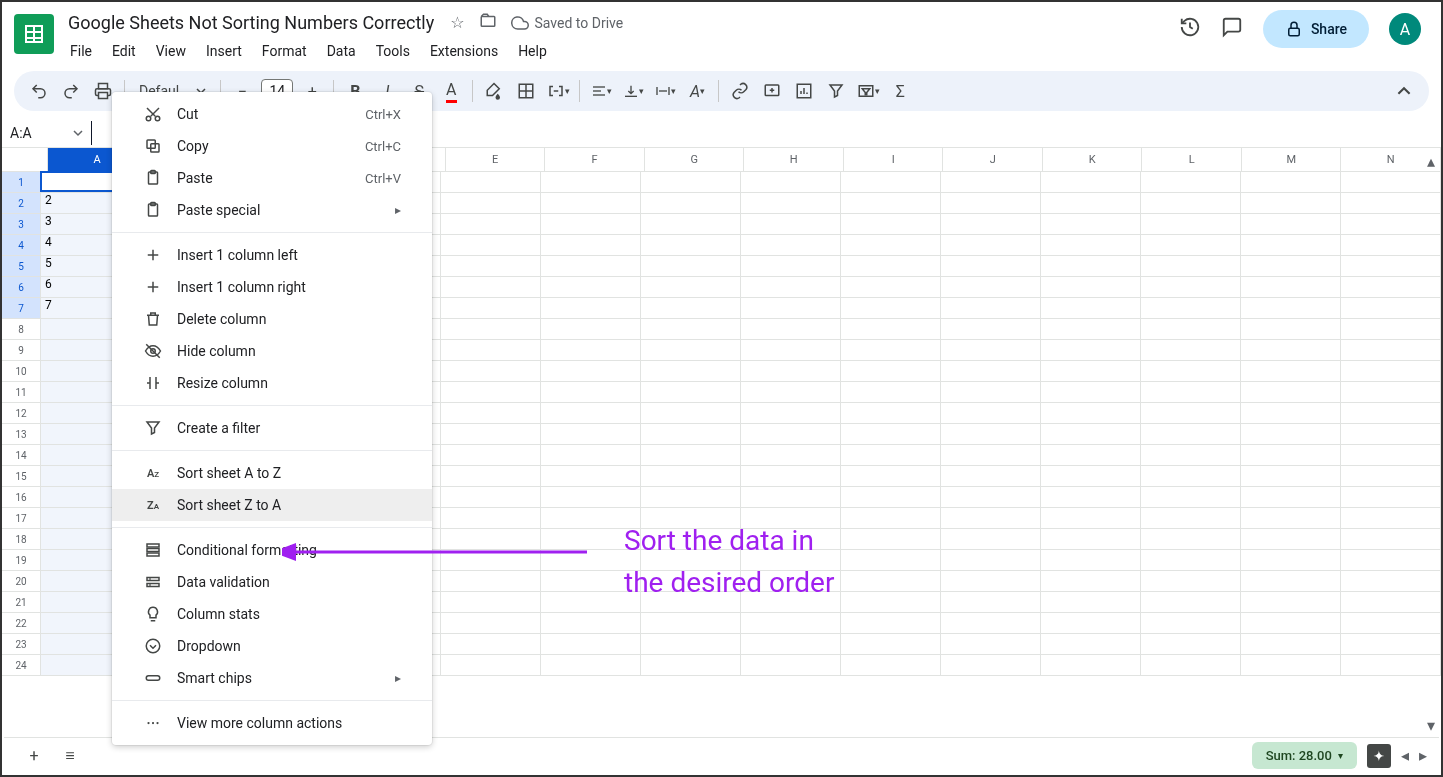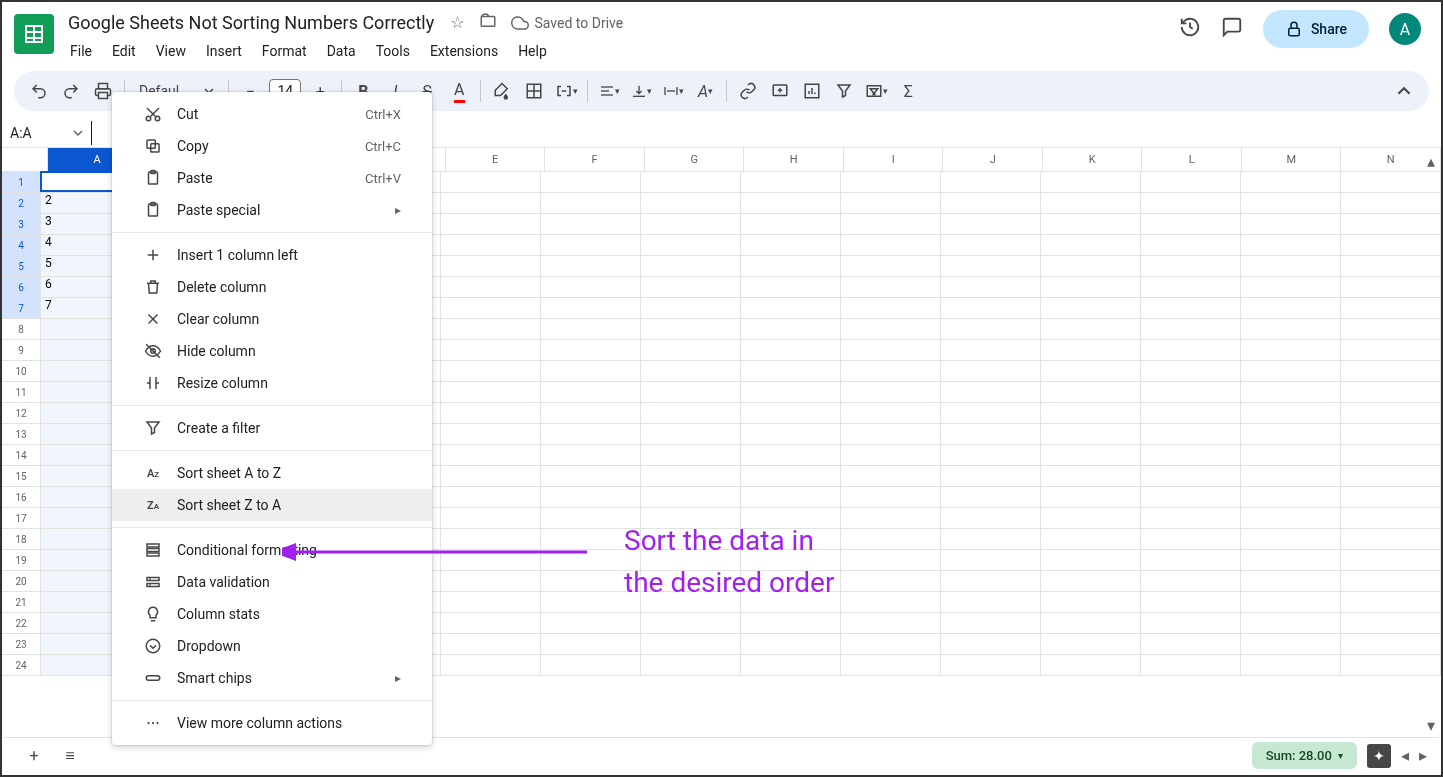--- a/index.html
+++ b/index.html
@@ -17,21 +17,21 @@
 .menubar { display: flex; gap: 4px; margin-top: 4px; }
 .menubar span { font-size: 14px; color: #202124; padding: 4px 8px; cursor: pointer; border-radius: 4px; }
 .header-right { display: flex; align-items: center; gap: 20px; margin-left: auto; padding-right: 8px; }
 .header-right .icon { color: #444746; cursor: pointer; }
 .share-btn { display: flex; align-items: center; gap: 8px; background: #c2e7ff; border-radius: 40px; padding: 10px 22px; font-size: 14px; font-weight: 500; color: #001d35; cursor: pointer; }
 .avatar { width: 32px; height: 32px; border-radius: 50%; background: #00897b; color: white; display: flex; align-items: center; justify-content: center; font-size: 16px; }
 
 .toolbar { margin: 8px 12px; background: #edf2fa; border-radius: 24px; padding: 4px 10px; display: flex; align-items: center; gap: 2px; height: 40px; }
 .toolbar .tb-icon { width: 30px; height: 30px; display: flex; align-items: center; justify-content: center; color: #444746; cursor: pointer; border-radius: 4px; }
 .toolbar .sep { width: 1px; height: 22px; background: #c7c7c7; margin: 0 4px; }
-.font-select { display: flex; align-items: center; padding: 0 8px; gap: 14px; color: #444746; font-size: 14px; cursor: pointer; }
+.font-select { display: flex; align-items: center; padding: 0 8px; gap: 6px; color: #444746; font-size: 14px; cursor: pointer; }
 .fontsize-box { display: flex; align-items: center; gap: 4px; }
 .fontsize-input { width: 32px; height: 24px; border: 1px solid #747775; border-radius: 4px; text-align: center; font-size: 14px; color: #202124; }
 .toolbar-right { margin-left: auto; }
 
 .namebox-row { display: flex; align-items: center; border-bottom: 1px solid #e1e3e1; padding: 2px 0; }
 .namebox { width: 90px; padding: 4px 8px; font-size: 14px; color: #202124; display: flex; align-items: center; justify-content: space-between; border-right: 1px solid #0f172a; }
 .namebox svg { width: 10px; height: 10px; }
 
 .grid-area { position: relative; }
 .col-headers { display: flex; height: 24px; border-bottom: 1px solid #e1e3e1; }
@@ -759,33 +759,33 @@
         <svg width="18" height="18" viewBox="0 0 24 24" fill="none" stroke="currentColor" stroke-width="2">
           <line x1="12" y1="5" x2="12" y2="19"></line>
           <line x1="5" y1="12" x2="19" y2="12"></line>
         </svg>
       </span>
       <span class="mi-label">Insert 1 column left</span>
     </div>
     <div class="menu-item">
       <span class="mi-icon">
         <svg width="18" height="18" viewBox="0 0 24 24" fill="none" stroke="currentColor" stroke-width="2">
+          <line x1="12" y1="5" x2="12" y2="19"></line>
+          <line x1="5" y1="12" x2="19" y2="12"></line>
+        </svg>
+      </span>
+      <span class="mi-label">Insert 1 column right</span>
+    </div>
+    <div class="menu-item">
+      <span class="mi-icon">
+        <svg width="18" height="18" viewBox="0 0 24 24" fill="none" stroke="currentColor" stroke-width="2">
           <path d="M4 7h16M9 7V4h6v3M6 7l1 13h10l1-13"></path>
         </svg>
       </span>
       <span class="mi-label">Delete column</span>
-    </div>
-    <div class="menu-item">
-      <span class="mi-icon">
-        <svg width="18" height="18" viewBox="0 0 24 24" fill="none" stroke="currentColor" stroke-width="2">
-          <line x1="6" y1="6" x2="18" y2="18"></line>
-          <line x1="18" y1="6" x2="6" y2="18"></line>
-        </svg>
-      </span>
-      <span class="mi-label">Clear column</span>
     </div>
     <div class="menu-item">
       <span class="mi-icon">
         <svg width="18" height="18" viewBox="0 0 24 24" fill="none" stroke="currentColor" stroke-width="2">
           <path d="M2 12s4-7 10-7 10 7 10 7-4 7-10 7-10-7-10-7z"></path>
           <circle cx="12" cy="12" r="3"></circle>
           <line x1="3" y1="3" x2="21" y2="21"></line>
         </svg>
       </span>
       <span class="mi-label">Hide column</span>

